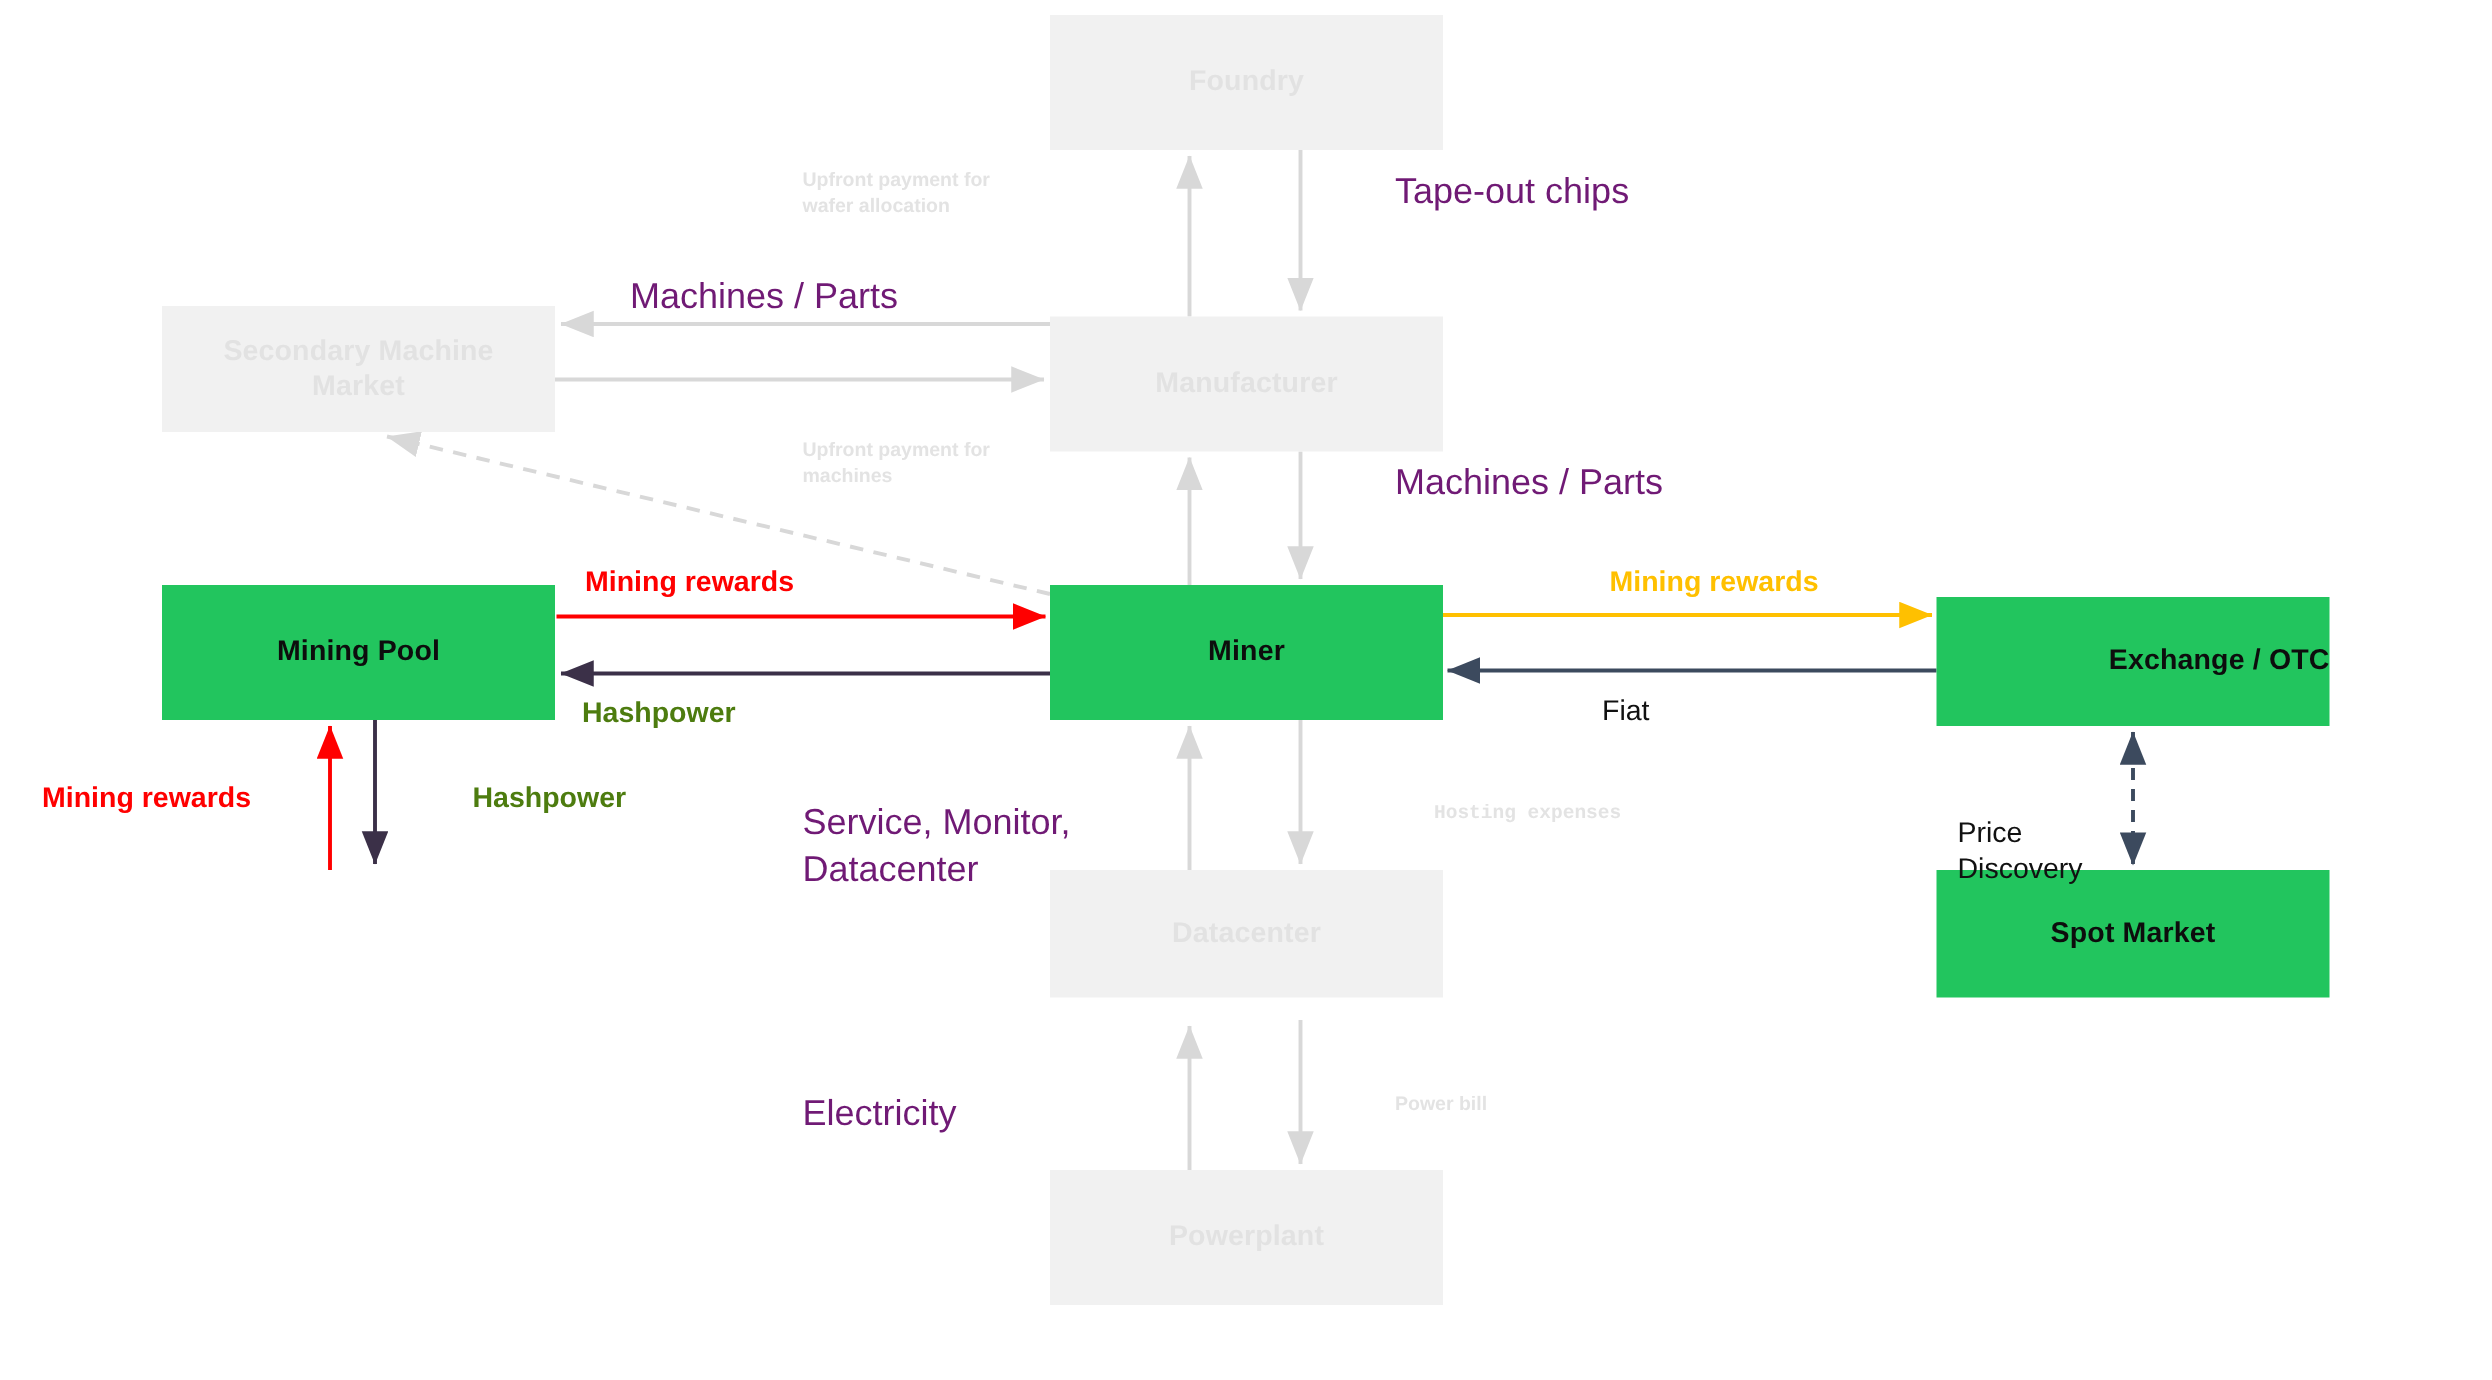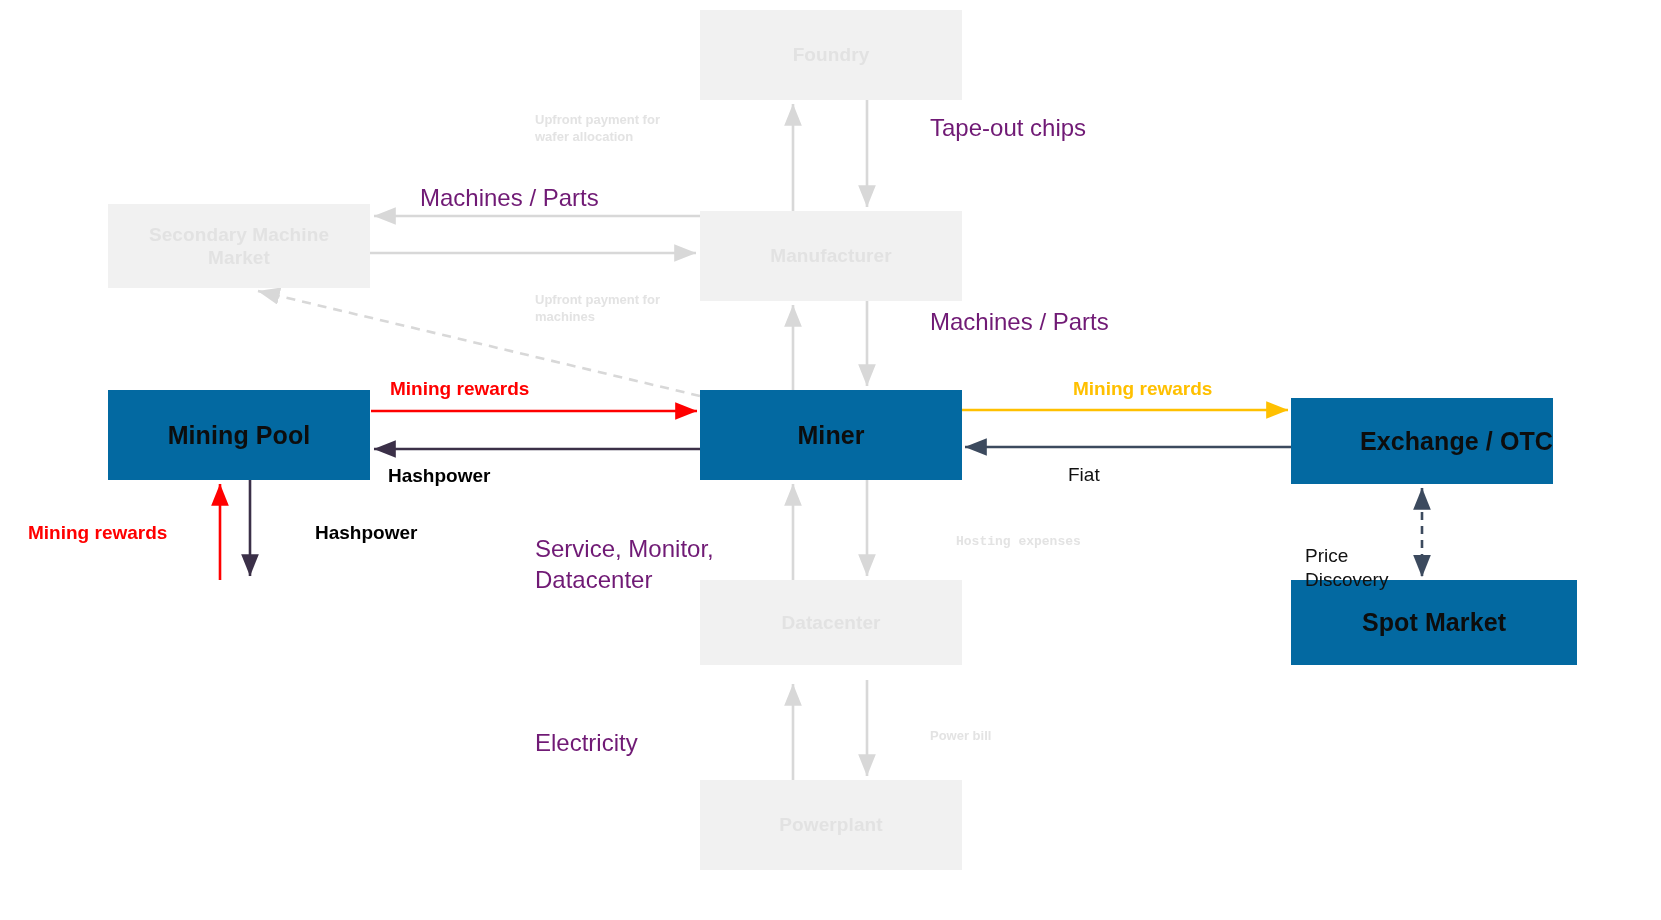--- a/index.html
+++ b/index.html
@@ -24,43 +24,43 @@
   .node{
     position:absolute;
     box-sizing:border-box;
     display:flex;
     align-items:center;
     justify-content:center;
     text-align:center;
     line-height:1.22;
   }
   .node.active{
-    background:#0369a1;
+    background:#22c55e;
     color:#0d0d0d;
     font-weight:bold;
-    font-size:25px;
+    font-size:19px;
     letter-spacing:.1px;
   }
   .node.muted{
     background:#f1f1f1;
     color:#e2e2e2;
     font-weight:bold;
     font-size:19px;
     letter-spacing:.1px;
   }
   .lbl{
     position:absolute;
     white-space:pre-line;
     line-height:1.28;
   }
   .lbl.muted-bold{ color:#e3e3e3; font-weight:bold; font-size:13px; }
   .lbl.muted-reg { color:#701a75; font-weight:normal; font-size:24px; }
   .lbl.red       { color:#ff0000; font-weight:bold; font-size:19px; }
   .lbl.yellow    { color:#ffc000; font-weight:bold; font-size:19px; }
-  .lbl.purple    { color:#000000; font-weight:bold; font-size:19px; }
+  .lbl.purple    { color:#4d7c0f; font-weight:bold; font-size:19px; }
   .lbl.dark      { color:#111111; font-weight:normal; font-size:19px; }
 </style>
 </head>
 <body>
 
 <div id="stage">
 
   <svg id="wires" viewBox="0 0 1661 920" xmlns="http://www.w3.org/2000/svg">
     <defs>
       <marker id="ah-gray" markerWidth="10" markerHeight="10" refX="8.4" refY="3.4" orient="auto" markerUnits="strokeWidth">
@@ -142,21 +142,21 @@
 
   <div class="node active" style="left:1291px;top:398px;width:262px;height:86px;justify-content:flex-end;">
     <span>Exchange / OTC</span>
   </div>
 
 
   <div class="node muted" style="left:700px;top:580px;width:262px;height:85px;">
     <span>Datacenter</span>
   </div>
 
-  <div class="node active" style="left:1291px;top:580px;width:286px;height:85px;">
+  <div class="node active" style="left:1291px;top:580px;width:262px;height:85px;">
     <span>Spot Market</span>
   </div>
 
   <div class="node muted" style="left:700px;top:780px;width:262px;height:90px;">
     <span>Powerplant</span>
   </div>
 
   <div class="lbl muted-bold" style="left:535px;top:112px;width:270px;">Upfront payment for
 wafer allocation</div>
 

